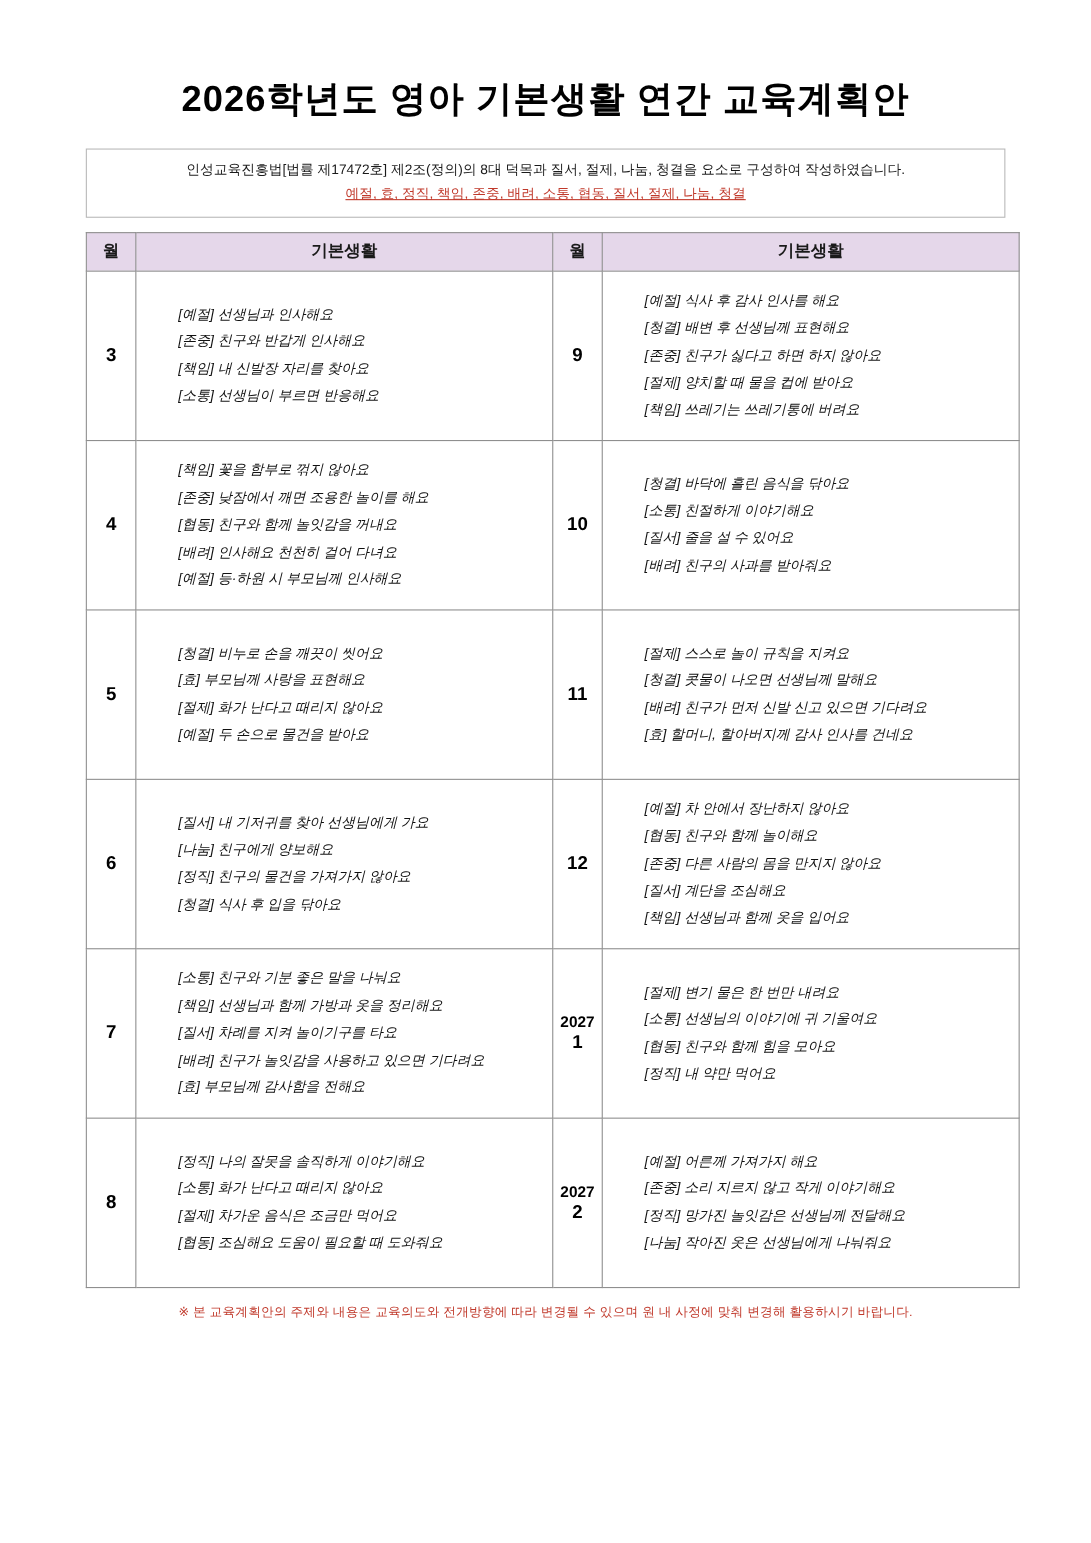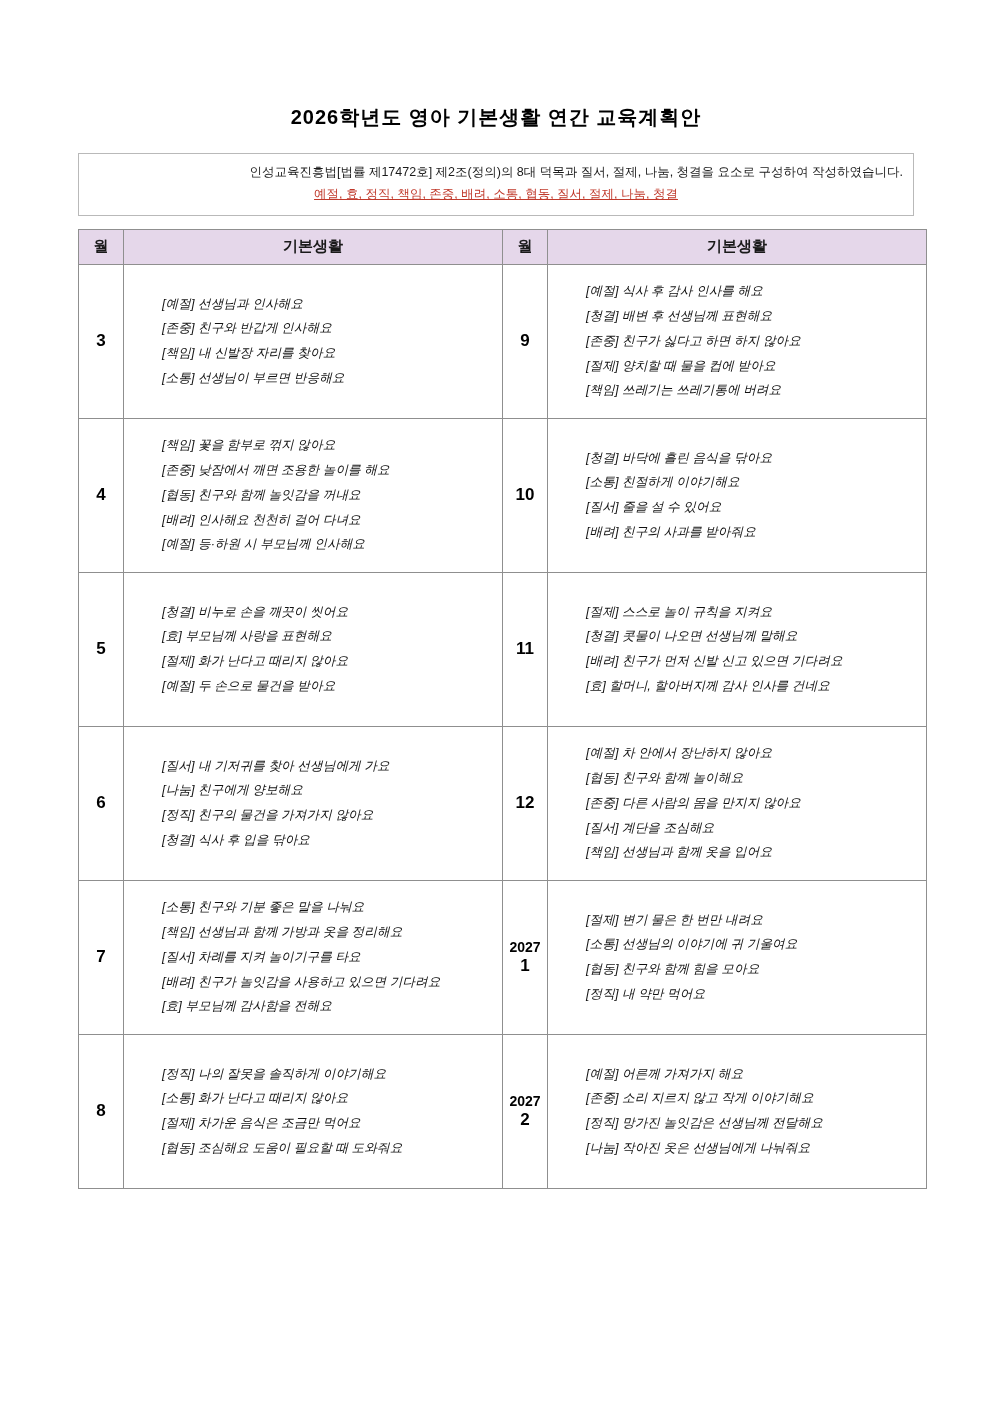--- a/index.html
+++ b/index.html
@@ -16,38 +16,37 @@
   }
   .page {
     width: 992px;
     height: 1403px;
     box-sizing: border-box;
     padding: 0 78px;
     position: relative;
   }
   .doc-title {
     text-align: center;
-    font-size: 20px;
+    font-size: 33px;
     font-weight: bold;
     letter-spacing: 1px;
     margin: 0;
-    padding-top: 104px;
+    padding-top: 68px;
     color: #000000;
   }
   .notice-box {
     margin-top: 22px;
     border: 1px solid #b9b9b9;
     padding: 9px 10px 10px 10px;
     text-align: center;
     line-height: 1.55;
   }
   .notice-line1 {
     font-size: 12.5px;
     color: #1a1a1a;
-    text-align: right;
   }
   .notice-line2 {
     font-size: 12.5px;
     color: #c0392b;
     margin-top: 3px;
     text-decoration: underline;
   }
   table.plan {
     margin-top: 13px;
     border-collapse: collapse;
@@ -218,14 +217,15 @@
           <td class="content-cell">
             <div class="item">[예절] 어른께 가져가지 해요</div>
             <div class="item">[존중] 소리 지르지 않고 작게 이야기해요</div>
             <div class="item">[정직] 망가진 놀잇감은 선생님께 전달해요</div>
             <div class="item">[나눔] 작아진 옷은 선생님에게 나눠줘요</div>
           </td>
         </tr>
       </tbody>
   </table>
 
+  <div class="footer-note">※ 본 교육계획안의 주제와 내용은 교육의도와 전개방향에 따라 변경될 수 있으며 원 내 사정에 맞춰 변경해 활용하시기 바랍니다.</div>
 
 </div>
 
 </body></html>

